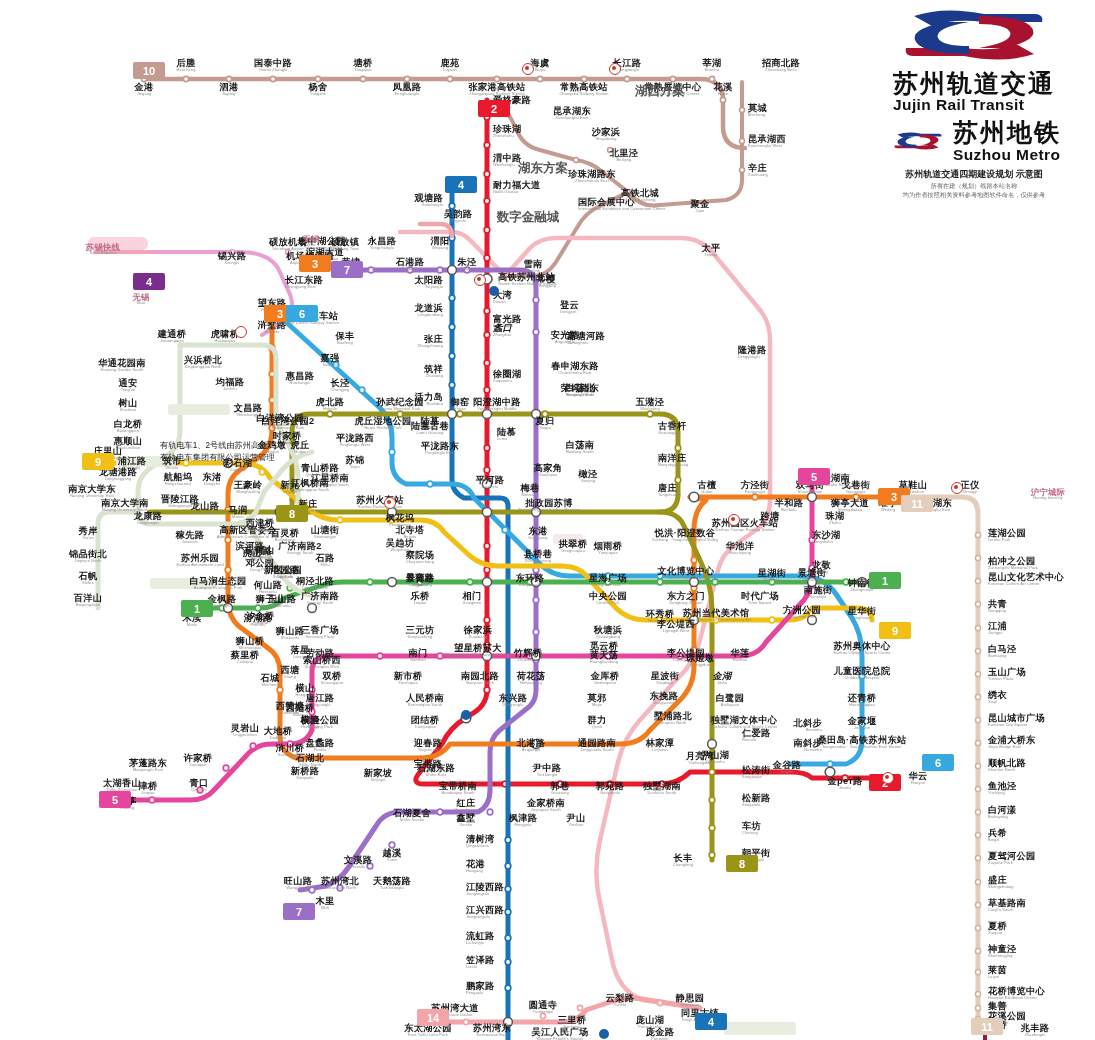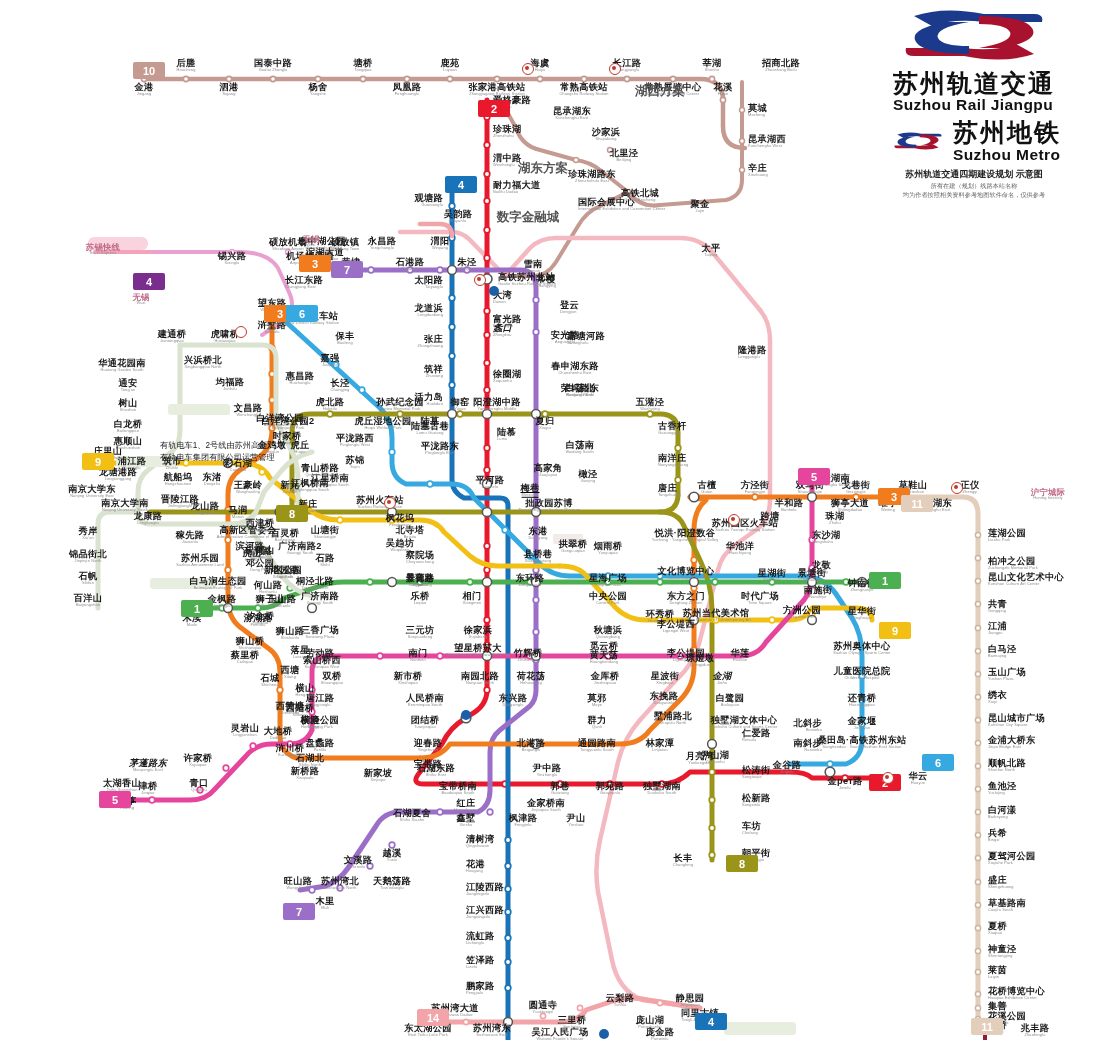--- a/index.html
+++ b/index.html
@@ -400,21 +400,21 @@
   <div id="logo">
     <svg class="logo-mark" width="180" height="62" viewBox="0 0 180 62">
       <path d="M30,12 Q60,2 100,10 L150,10 Q160,10 158,18 L100,18 Q70,14 48,22 Z" fill="#1b3a8c"></path>
       <path d="M150,50 Q120,60 80,52 L30,52 Q20,52 22,44 L80,44 Q110,48 132,40 Z" fill="#a8122e"></path>
       <path d="M95,12 Q140,12 148,24 Q156,36 120,44 L95,44 Q130,38 126,28 Q122,20 95,20 Z" fill="#a8122e"></path>
       <path d="M85,50 Q40,50 32,38 Q24,26 60,18 L85,18 Q50,24 54,34 Q58,42 85,42 Z" fill="#1b3a8c"></path>
     </svg>
     <div class="brand-row">
       <div class="brand-txt">
         <div class="brand-cn">苏州轨道交通</div>
-        <div class="brand-en">Suzhou Rail Jiangpu</div>
+        <div class="brand-en">Jujin Rail Transit</div>
       </div>
     </div>
     <div class="brand-row" style="margin-top:6px">
       <svg width="62" height="40" viewBox="0 0 180 62">
         <path d="M30,12 Q60,2 100,10 L150,10 Q160,10 158,18 L100,18 Q70,14 48,22 Z" fill="#1b3a8c"></path>
         <path d="M150,50 Q120,60 80,52 L30,52 Q20,52 22,44 L80,44 Q110,48 132,40 Z" fill="#a8122e"></path>
         <path d="M95,12 Q140,12 148,24 Q156,36 120,44 L95,44 Q130,38 126,28 Q122,20 95,20 Z" fill="#a8122e"></path>
         <path d="M85,50 Q40,50 32,38 Q24,26 60,18 L85,18 Q50,24 54,34 Q58,42 85,42 Z" fill="#1b3a8c"></path>
       </svg>
       <div class="brand-txt">
@@ -774,21 +774,21 @@
         <span class="en">Zhengyi</span>
       </div>
       <div class="lbl c" style="top: 474px; left: 330px; transform: translateX(-50%);">
         <span class="cn">江星桥南</span>
         <span class="en">Jiangxingqiao South</span>
       </div>
       <div class="lbl c" style="top: 476px; left: 490px; transform: translateX(-50%);">
         <span class="cn">平河路</span>
         <span class="en">Pinghelu</span>
       </div>
-      <div class="lbl c" style="top: 484px; left: 530px; transform: translateX(-50%); text-decoration: underline;">
+      <div class="lbl c" style="top: 484px; left: 530px; transform: translateX(-50%);">
         <span class="cn">梅巷</span>
         <span class="en">Meixiang</span>
       </div>
       <div class="lbl c" style="top: 496px; left: 380px; transform: translateX(-50%);">
         <span class="cn">苏州火车站</span>
         <span class="en">Suzhou Railway Station</span>
       </div>
       <div class="lbl c" style="top: 519px; left: 745px; transform: translateX(-50%);">
         <span class="cn">苏州园区火车站</span>
         <span class="en">Suzhou Yuanqu Railway Station</span>
@@ -1758,21 +1758,21 @@
         <span class="en">Lingyanshan</span>
       </div>
       <div class="lbl c" style="top: 754px; left: 198px; transform: translateX(-50%);">
         <span class="cn">许家桥</span>
         <span class="en">Xujiaqiao</span>
       </div>
       <div class="lbl c" style="top: 744px; left: 290px; transform: translateX(-50%);">
         <span class="cn">浒川桥</span>
         <span class="en">Xuchuanqiao</span>
       </div>
-      <div class="lbl c" style="top: 759px; left: 148px; transform: translateX(-50%); font-style: italic;">
+      <div class="lbl c" style="top: 759px; left: 148px; transform: translateX(-50%);">
         <span class="cn">茅蓬路东</span>
         <span class="en">Maopenglu East</span>
       </div>
       <div class="lbl c" style="top: 782px; left: 148px; transform: translateX(-50%);">
         <span class="cn">津桥</span>
         <span class="en">Jinqiao</span>
       </div>
       <div class="lbl c" style="top: 779px; left: 199px; transform: translateX(-50%);">
         <span class="cn">青口</span>
         <span class="en">Qingkou</span>

